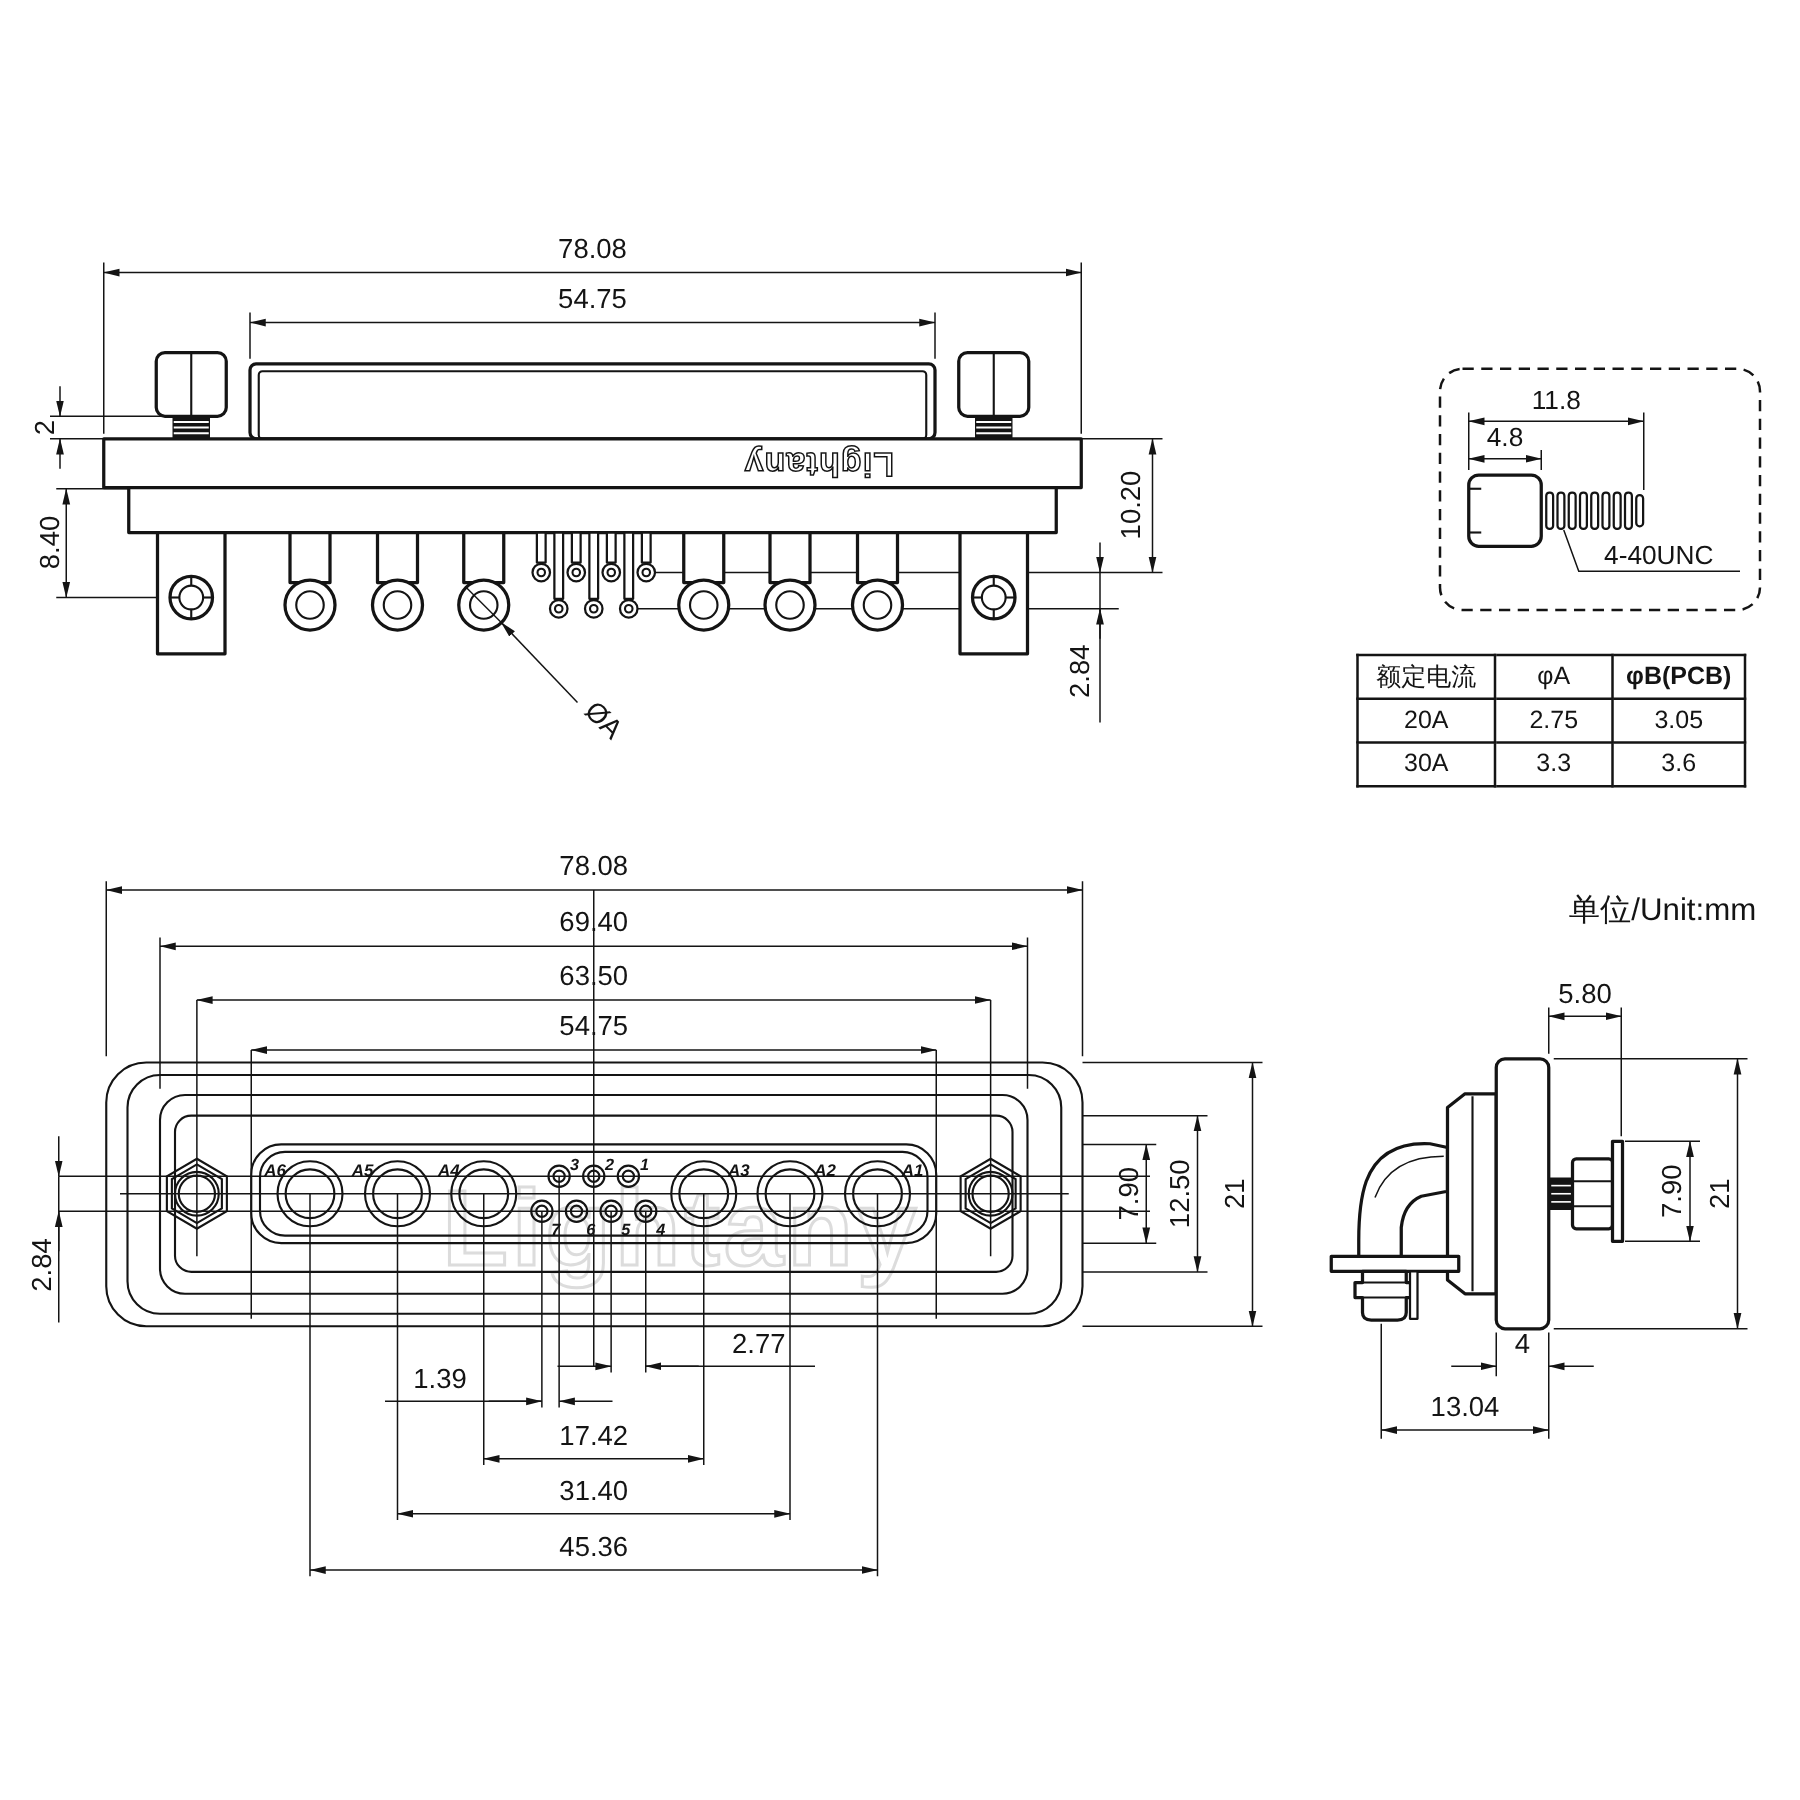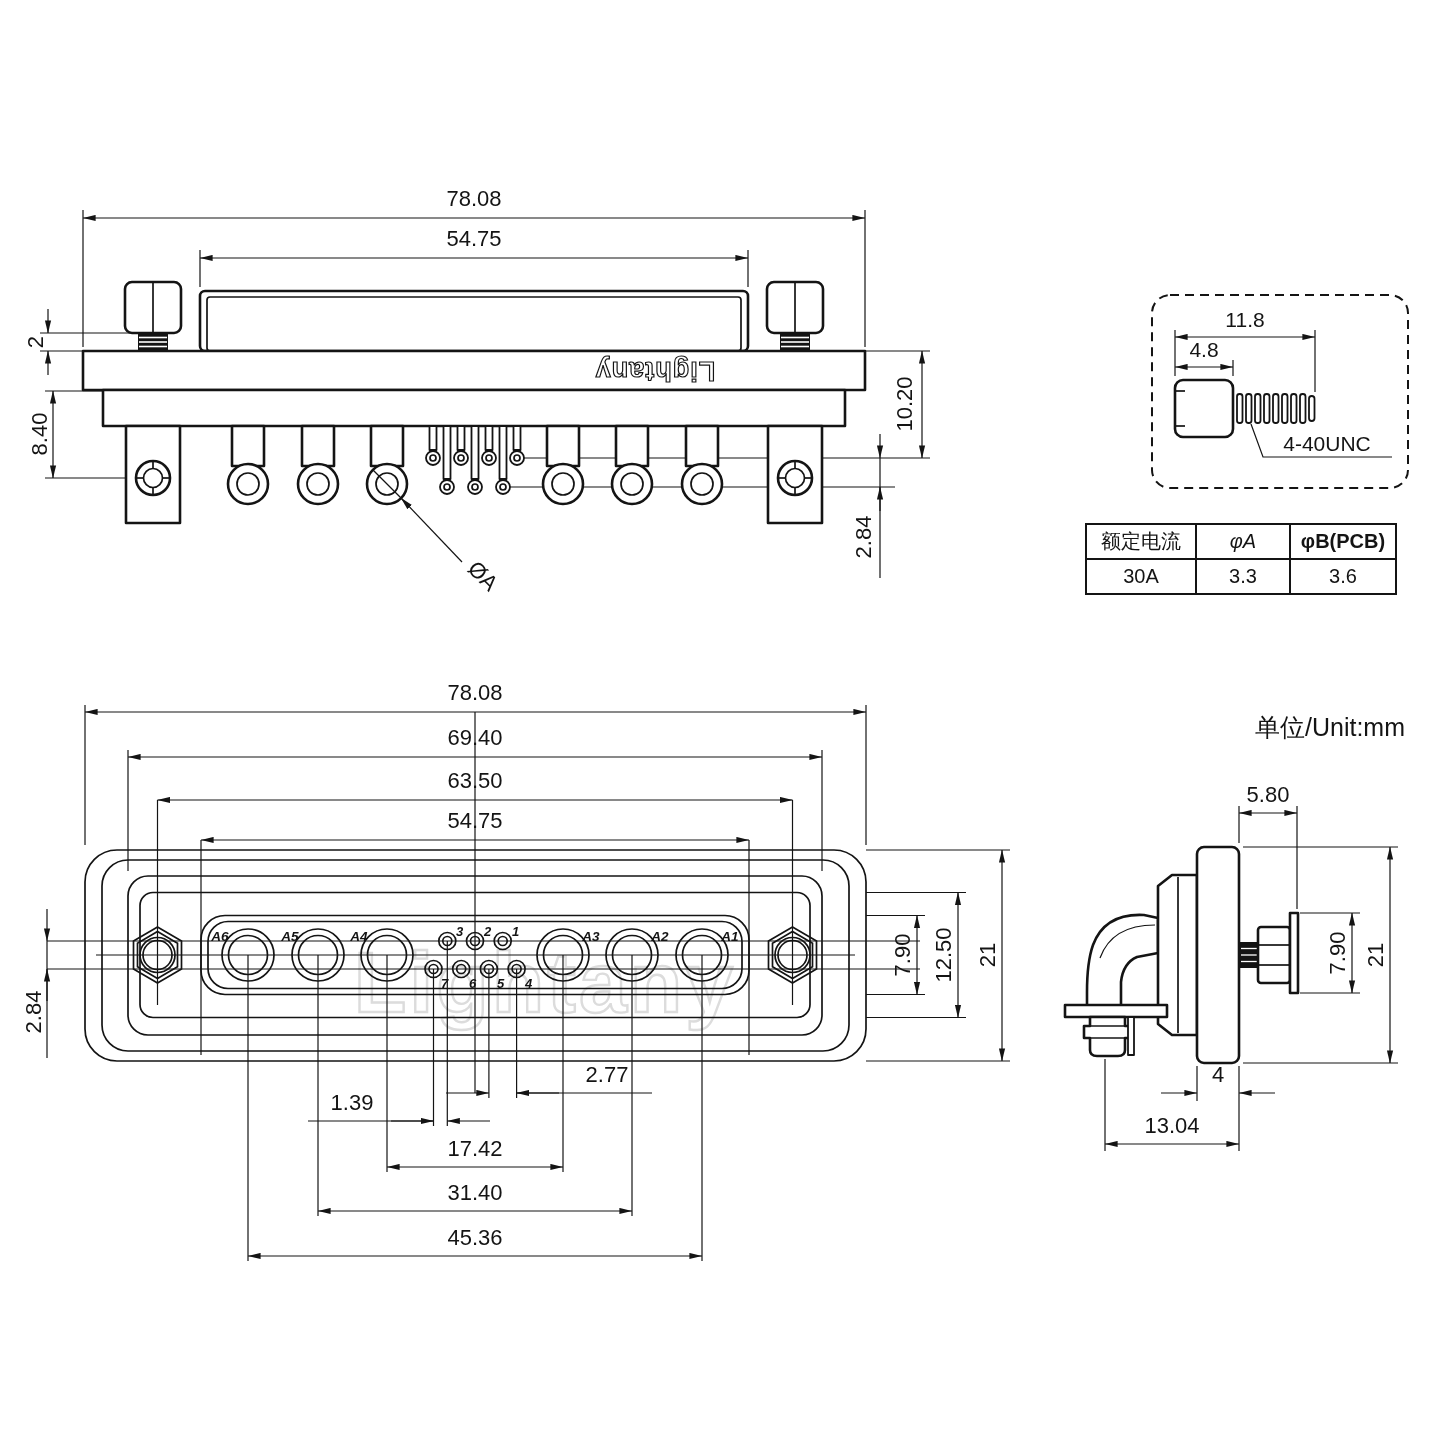--- a/index.html
+++ b/index.html
@@ -16,21 +16,21 @@
   .d2{font-size:21px;text-anchor:middle;}
   .pl{font-size:13.5px;font-weight:bold;font-style:italic;text-anchor:middle;}
   .sn{font-size:13px;font-weight:bold;font-style:italic;}
   .logo{font-size:27px;font-weight:bold;fill:#fff;stroke:#141414;stroke-width:1.2;
         text-anchor:middle;letter-spacing:1px;}
   .wm{font-size:86px;font-weight:bold;fill:none;stroke:#dcdcdc;stroke-width:2.4;
       text-anchor:middle;letter-spacing:3px;}
   .spec{position:absolute;left:1085px;top:523px;border-collapse:collapse;}
   .spec td{border:2.2px solid #141414;height:33px;text-align:center;font-size:20px;
            padding:0 4px;background:#fff;color:#141414;}
-  .spec td.c0{width:100px;margin-top:19px;} .spec td.c1{width:84px;font-style:italic;} .spec td.c2{width:96px;font-weight:bold;}
+  .spec td.c0{width:100px;margin-top:19px;} .spec td.c1{width:84px;} .spec td.c2{width:96px;font-weight:bold;}
   .unit{position:absolute;left:1085px;top:711px;width:320px;text-align:right;
         font-size:25px;color:#141414;}
 </style>
 </head>
 <body>
 
 <div id="sheet">
 <svg width="1440" height="1440" viewBox="0 0 1440 1440">
   <defs>
     <marker id="ar" viewBox="0 0 13 7" refX="12.6" refY="3.5" markerWidth="13" markerHeight="7" markerUnits="userSpaceOnUse" orient="auto-start-reverse">
@@ -419,20 +419,25 @@
 </svg>
 
 <table class="spec">
   <tbody>
     <tr>
       <td class="c0">额定电流</td>
       <td class="c1">φA</td>
       <td class="c2">φB(PCB)</td>
     </tr>
     <tr>
+      <td>20A</td>
+      <td>2.75</td>
+      <td>3.05</td>
+    </tr>
+    <tr>
       <td>30A</td>
       <td>3.3</td>
       <td>3.6</td>
     </tr>
   </tbody>
 </table>
 <div class="unit">单位/Unit:mm</div>
 </div>
 
 </body></html>

